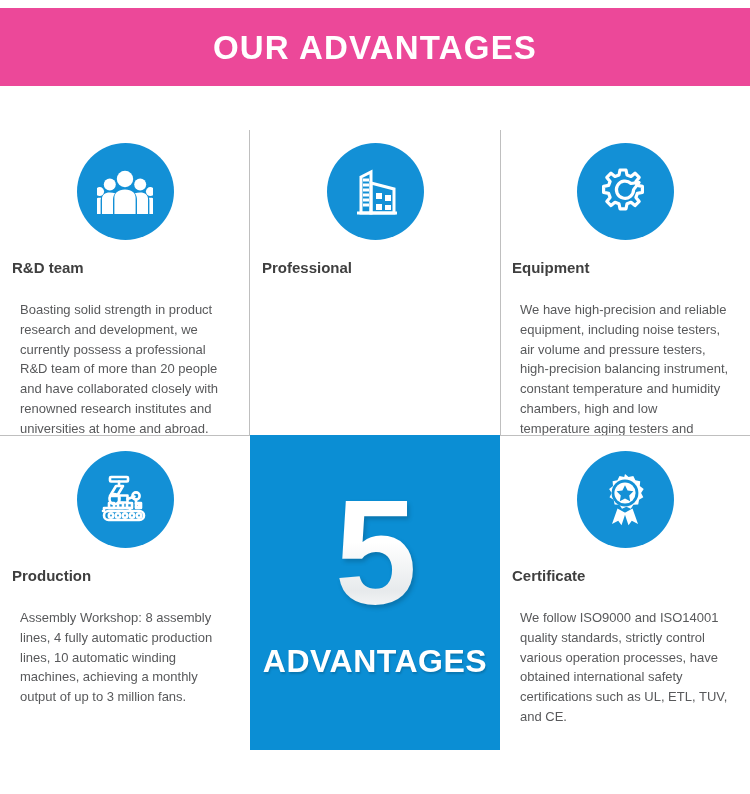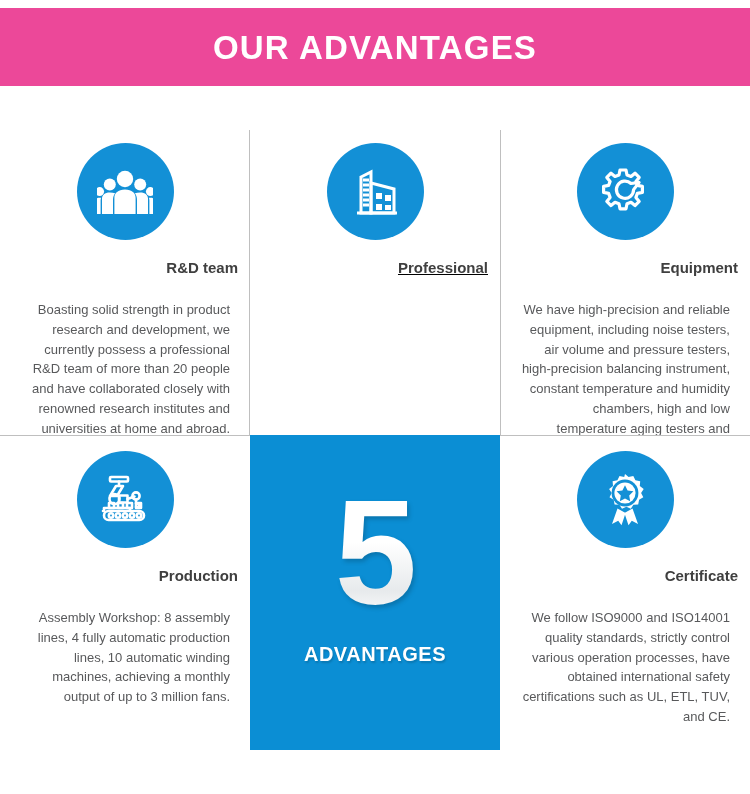--- a/index.html
+++ b/index.html
@@ -74,28 +74,28 @@
     top: 44px;
     width: 1px;
     height: 305px;
     background: #bfbfbf;
   }
 
   
   .card {
     position: absolute;
     width: 250px;
-    text-align: right;
+    text-align: left;
     padding: 0 12px;
   }
   .card-r1 { top: 44px; height: 305px; }
   .card-r2 { top: 352px; height: 358px; }
 
   .col1 { left: 0px; }
-  .col2 { left: 250px; text-decoration: underline; }
+  .col2 { left: 250px; }
   .col3 { left: 500px; }
 
   .icon-circle {
     width: 97px;
     height: 97px;
     border-radius: 50%;
     background: #1390d6;
     margin: 13px auto 0 auto;
     display: flex;
     align-items: center;
@@ -143,21 +143,21 @@
     -webkit-background-clip: text;
     background-clip: text;
     color: transparent;
     -webkit-text-fill-color: transparent;
     filter: drop-shadow(2px 3px 2px rgba(0,0,0,0.18));
     letter-spacing: -2px;
   }
   .panel-label {
     margin-top: 22px;
     color: #ffffff;
-    font-size: 20px;
+    font-size: 32px;
     font-weight: bold;
     letter-spacing: 0.5px;
     text-shadow: 1px 2px 2px rgba(0,0,0,0.17);
     white-space: nowrap;
   }
 </style>
 </head>
 <body>
 
 <div id="page">

